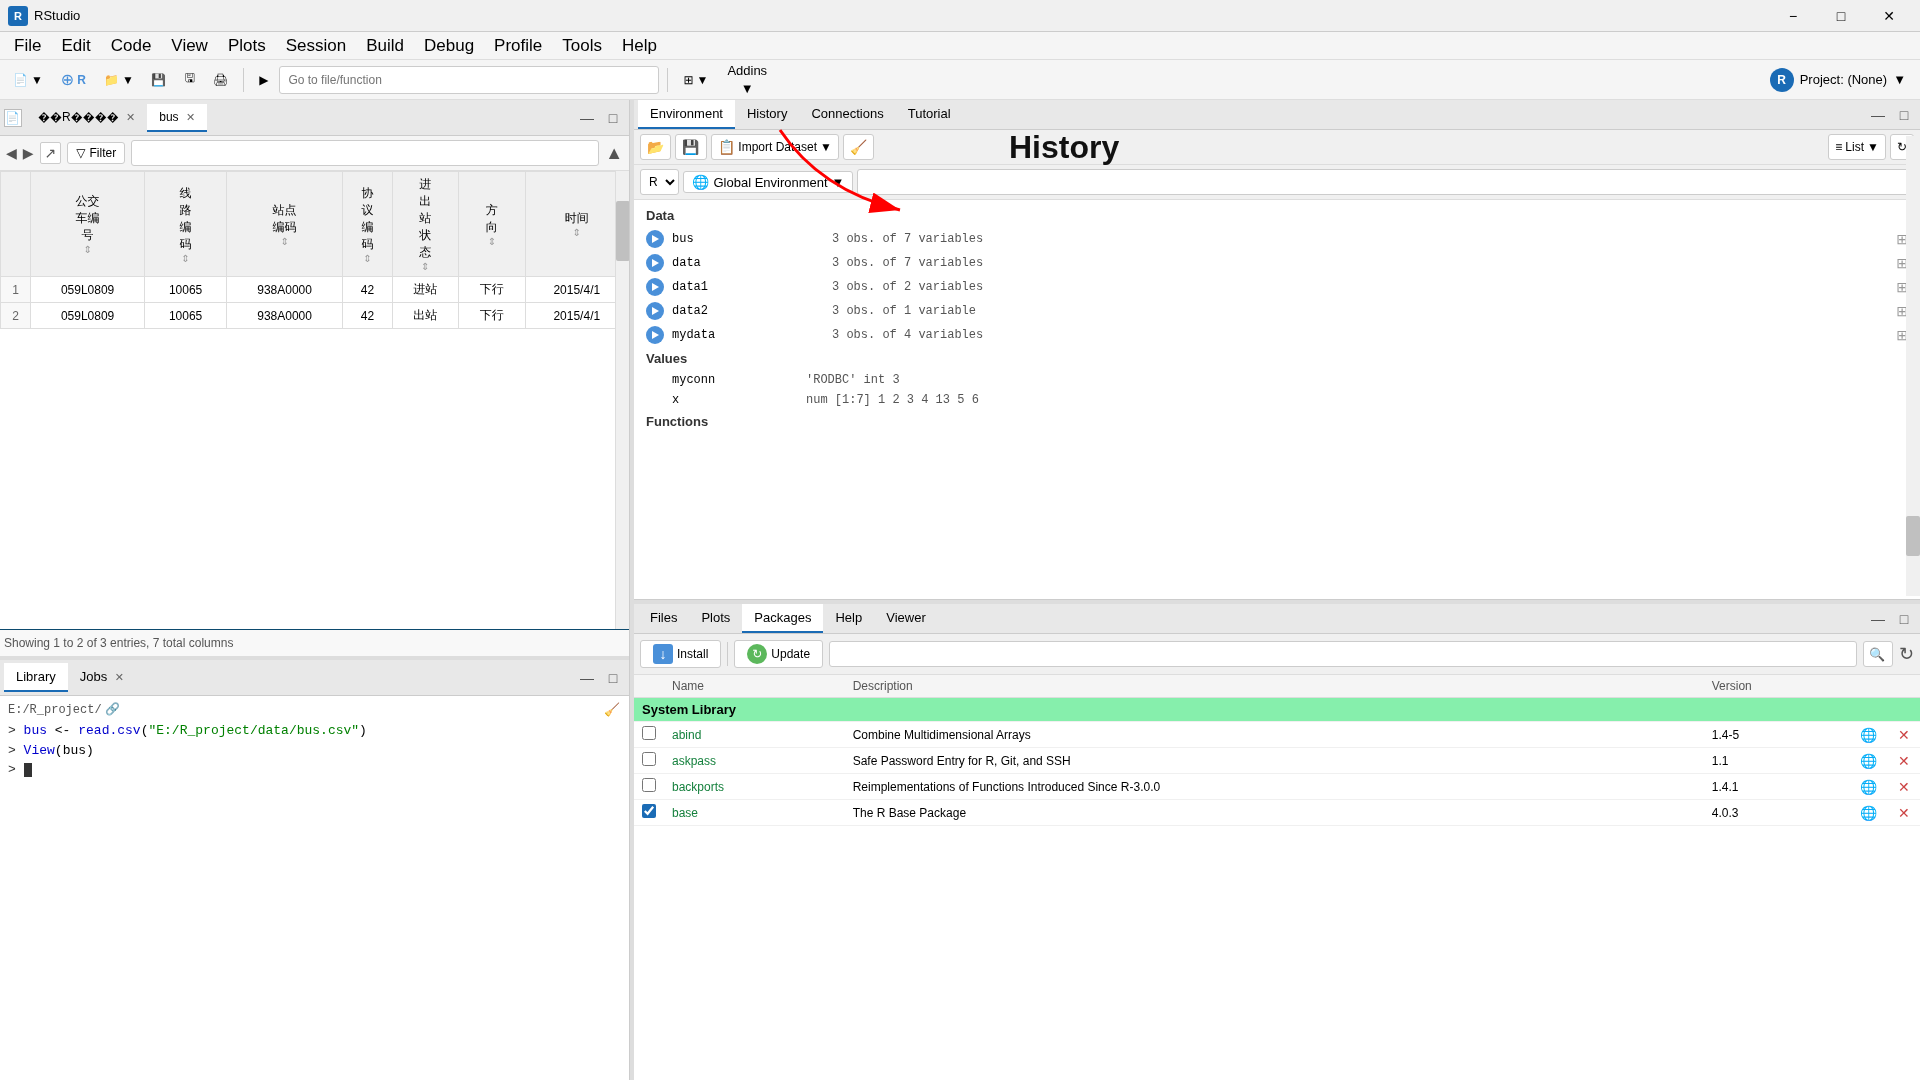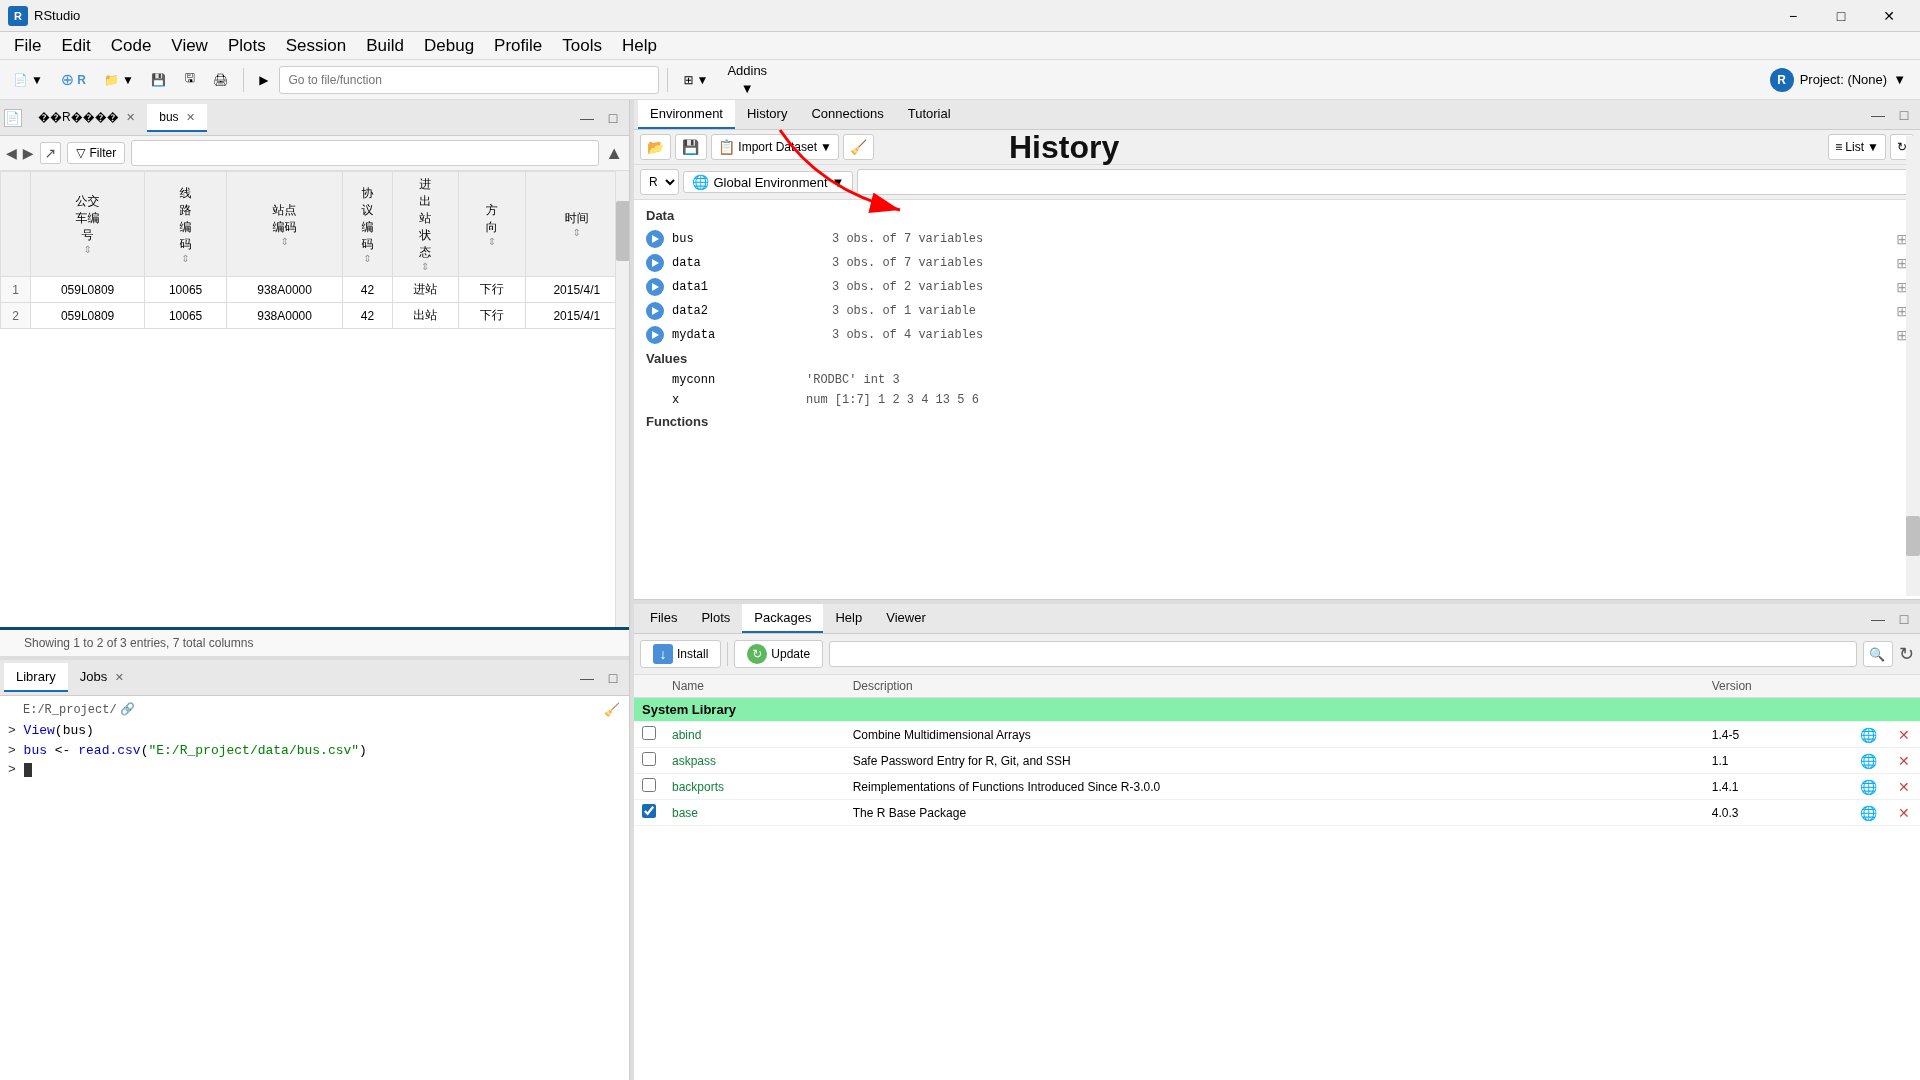--- a/index.html
+++ b/index.html
@@ -40,23 +40,23 @@
     .filter-bar { display: flex; align-items: center; padding: 4px 6px; border-bottom: 1px solid #ddd; background: #f5f5f5; gap: 6px; }
     .filter-bar .filter-btn { display: flex; align-items: center; gap: 4px; padding: 3px 8px; border: 1px solid #ccc; border-radius: 3px; background: white; cursor: pointer; font-size: 12px; }
     .filter-bar input { flex: 1; height: 26px; border: 1px solid #ccc; border-radius: 3px; padding: 0 8px; font-size: 12px; }
 
     .data-table { width: 100%; border-collapse: collapse; font-size: 12px; }
     .data-table th { background: #f0f0f0; border: 1px solid #ddd; padding: 4px 8px; text-align: center; font-weight: normal; white-space: nowrap; }
     .data-table td { border: 1px solid #ddd; padding: 4px 8px; text-align: center; }
     .row-num { color: #666; background: #f8f8f8; width: 30px; }
     .col-header-zh { display: flex; flex-direction: column; align-items: center; font-size: 12px; }
 
-    .status-bar { padding: 6px 24px; font-size: 12px; color: #555; border-top: 3px solid #0c4a6e; background: #f8f8f8; }
+    .status-bar { padding: 6px 4px; font-size: 12px; color: #555; border-top: 1px solid #0c4a6e; background: #f8f8f8; }
     #console-content { flex: 1; background: white; padding: 6px 8px; font-family: 'Courier New', monospace; font-size: 13px; overflow: auto; }
-    .console-path { color: #555; font-size: 12px; margin-bottom: 4px; display: flex; align-items: center; gap: 4px; margin-left: 15px; }
+    .console-path { color: #555; font-size: 12px; margin-bottom: 4px; display: flex; align-items: center; gap: 4px; }
     .console-line { line-height: 1.5; }
     .console-prompt { color: #333; }
     .console-cursor { display: inline-block; width: 8px; height: 14px; background: #333; vertical-align: middle; animation: blink 1s infinite; }
     @keyframes blink { 50% { opacity: 0; } }
 
     
     #right-top { height: 500px; display: flex; flex-direction: column; border-bottom: 1px solid #ccc; }
     #right-bottom { flex: 1; display: flex; flex-direction: column; }
 
     
@@ -341,24 +341,24 @@
           <div class="panel-action-btn">—</div>
           <div class="panel-action-btn">□</div>
         </div>
       </div>
       <div id="console-content" style="position:relative; font-family:'Courier New',monospace; font-size:13px; padding:6px 8px; background:white; flex:1; overflow:auto;">
         <div class="console-path">
           <span>E:/R_project/</span>
           <span style="cursor:pointer; color:#555; font-size:12px;">🔗</span>
         </div>
         <div class="console-line">
+          <span class="console-prompt">&gt; </span><span style="color:#0000cc;">bus</span><span> &lt;- </span><span style="color:#0000cc;">read.csv</span><span>(</span><span style="color:#008000;">"E:/R_project/data/bus.csv"</span><span>)</span>
+        </div>
+        <div class="console-line">
           <span class="console-prompt">&gt; </span><span style="color:#0000cc;">View</span><span>(bus)</span>
-        </div>
-        <div class="console-line">
-          <span class="console-prompt">&gt; </span><span style="color:#0000cc;">bus</span><span> &lt;- </span><span style="color:#0000cc;">read.csv</span><span>(</span><span style="color:#008000;">"E:/R_project/data/bus.csv"</span><span>)</span>
         </div>
         <div class="console-line">
           <span class="console-prompt">&gt; </span><span class="console-cursor"></span>
         </div>
         <div style="position:absolute; right:8px; top:6px; cursor:pointer; color:#aaa;">🧹</div>
       </div>
     </div>
   </div>
 
   <div class="pane-divider-v"></div>

